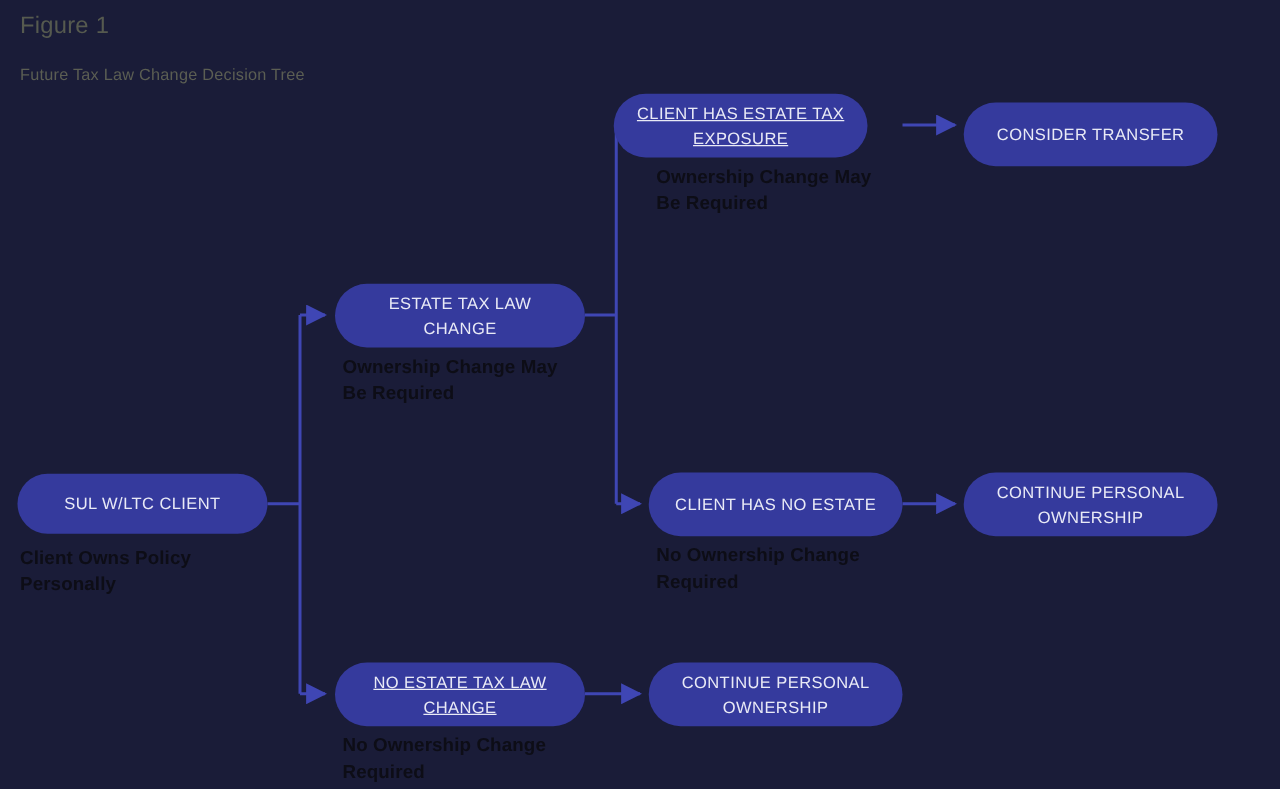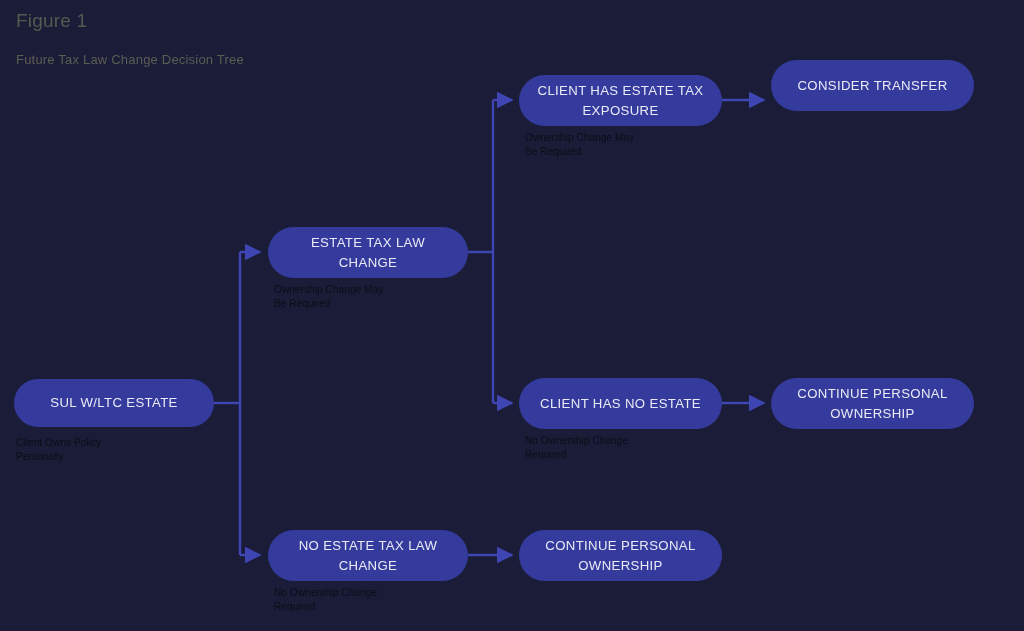--- a/index.html
+++ b/index.html
@@ -65,22 +65,22 @@
     box-sizing: border-box;
     padding: 4px 14px;
   }
   .node span {
     display: block;
   }
   
   .caption {
     position: absolute;
     color: #0d0d16;
-    font-size: 10px;
-    font-weight: 400;
+    font-size: 15px;
+    font-weight: 700;
     line-height: 1.42;
     letter-spacing: 0.1px;
     white-space: pre-line;
   }
 </style>
 </head>
 <body>
 
 <div id="canvas">
 
@@ -113,61 +113,61 @@
 
       <path d="M 722 100 L 764 100" marker-end="url(#arrow)"></path>
 
       <path d="M 722 403 L 764 403" marker-end="url(#arrow)"></path>
 
       <path d="M 468 555 L 512 555" marker-end="url(#arrow)"></path>
     </g>
   </svg>
 
   <div class="node" style="left:14px; top:379px; width:200px; height:48px;">
-    <span>SUL W/LTC ESTATE</span>
+    <span>SUL W/LTC CLIENT</span>
   </div>
   <div class="caption" style="left:16px; top:436px; width:215px;">Client Owns Policy
 Personally</div>
 
   <div class="node" style="left:268px; top:227px; width:200px; height:51px;">
     <div>
       <span>ESTATE TAX LAW</span>
       <span>CHANGE</span>
     </div>
   </div>
   <div class="caption" style="left:274px; top:283px; width:215px;">Ownership Change May
 Be Required</div>
 
-  <div class="node" style="left:268px; top:530px; width:200px; height:51px;">
+  <div class="node" style="left:268px; top:530px; width:200px; height:51px;text-decoration:underline;">
     <div>
       <span>NO ESTATE TAX LAW</span>
       <span>CHANGE</span>
     </div>
   </div>
   <div class="caption" style="left:274px; top:586px; width:215px;">No Ownership Change
 Required</div>
 
-  <div class="node" style="left:519px; top:75px; width:203px; height:51px;">
+  <div class="node" style="left:491px; top:75px; width:203px; height:51px;text-decoration:underline;">
     <div>
       <span>CLIENT HAS ESTATE TAX</span>
       <span>EXPOSURE</span>
     </div>
   </div>
   <div class="caption" style="left:525px; top:131px; width:215px;">Ownership Change May
 Be Required</div>
 
   <div class="node" style="left:519px; top:378px; width:203px; height:51px;text-align:center;">
     <div>
       <span>CLIENT HAS NO ESTATE</span>
     </div>
   </div>
   <div class="caption" style="left:525px; top:434px; width:215px;">No Ownership Change
 Required</div>
 
-  <div class="node" style="left:771px; top:60px; width:203px; height:51px;">
+  <div class="node" style="left:771px; top:82px; width:203px; height:51px;">
     <div>
       <span>CONSIDER TRANSFER</span>
     </div>
   </div>
 
   <div class="node" style="left:771px; top:378px; width:203px; height:51px;">
     <div>
       <span>CONTINUE PERSONAL</span>
       <span>OWNERSHIP</span>
     </div>

